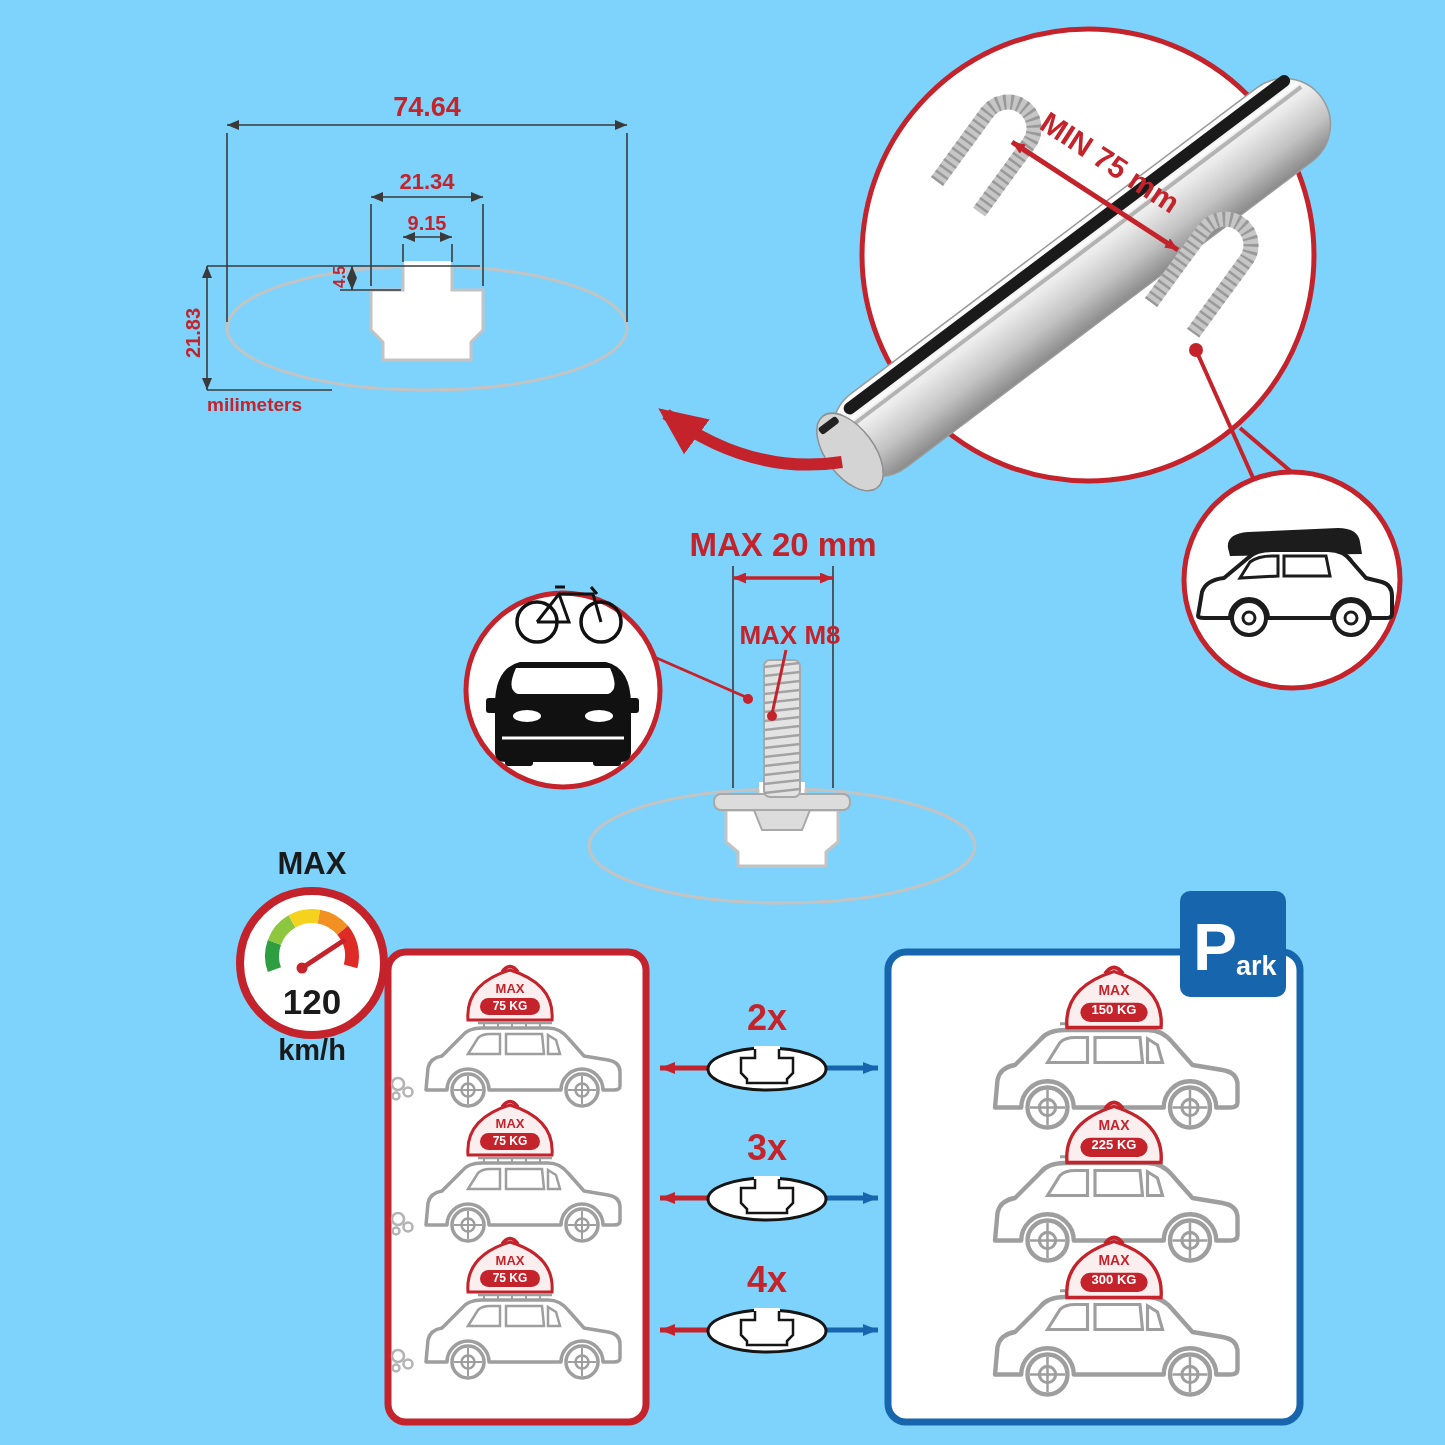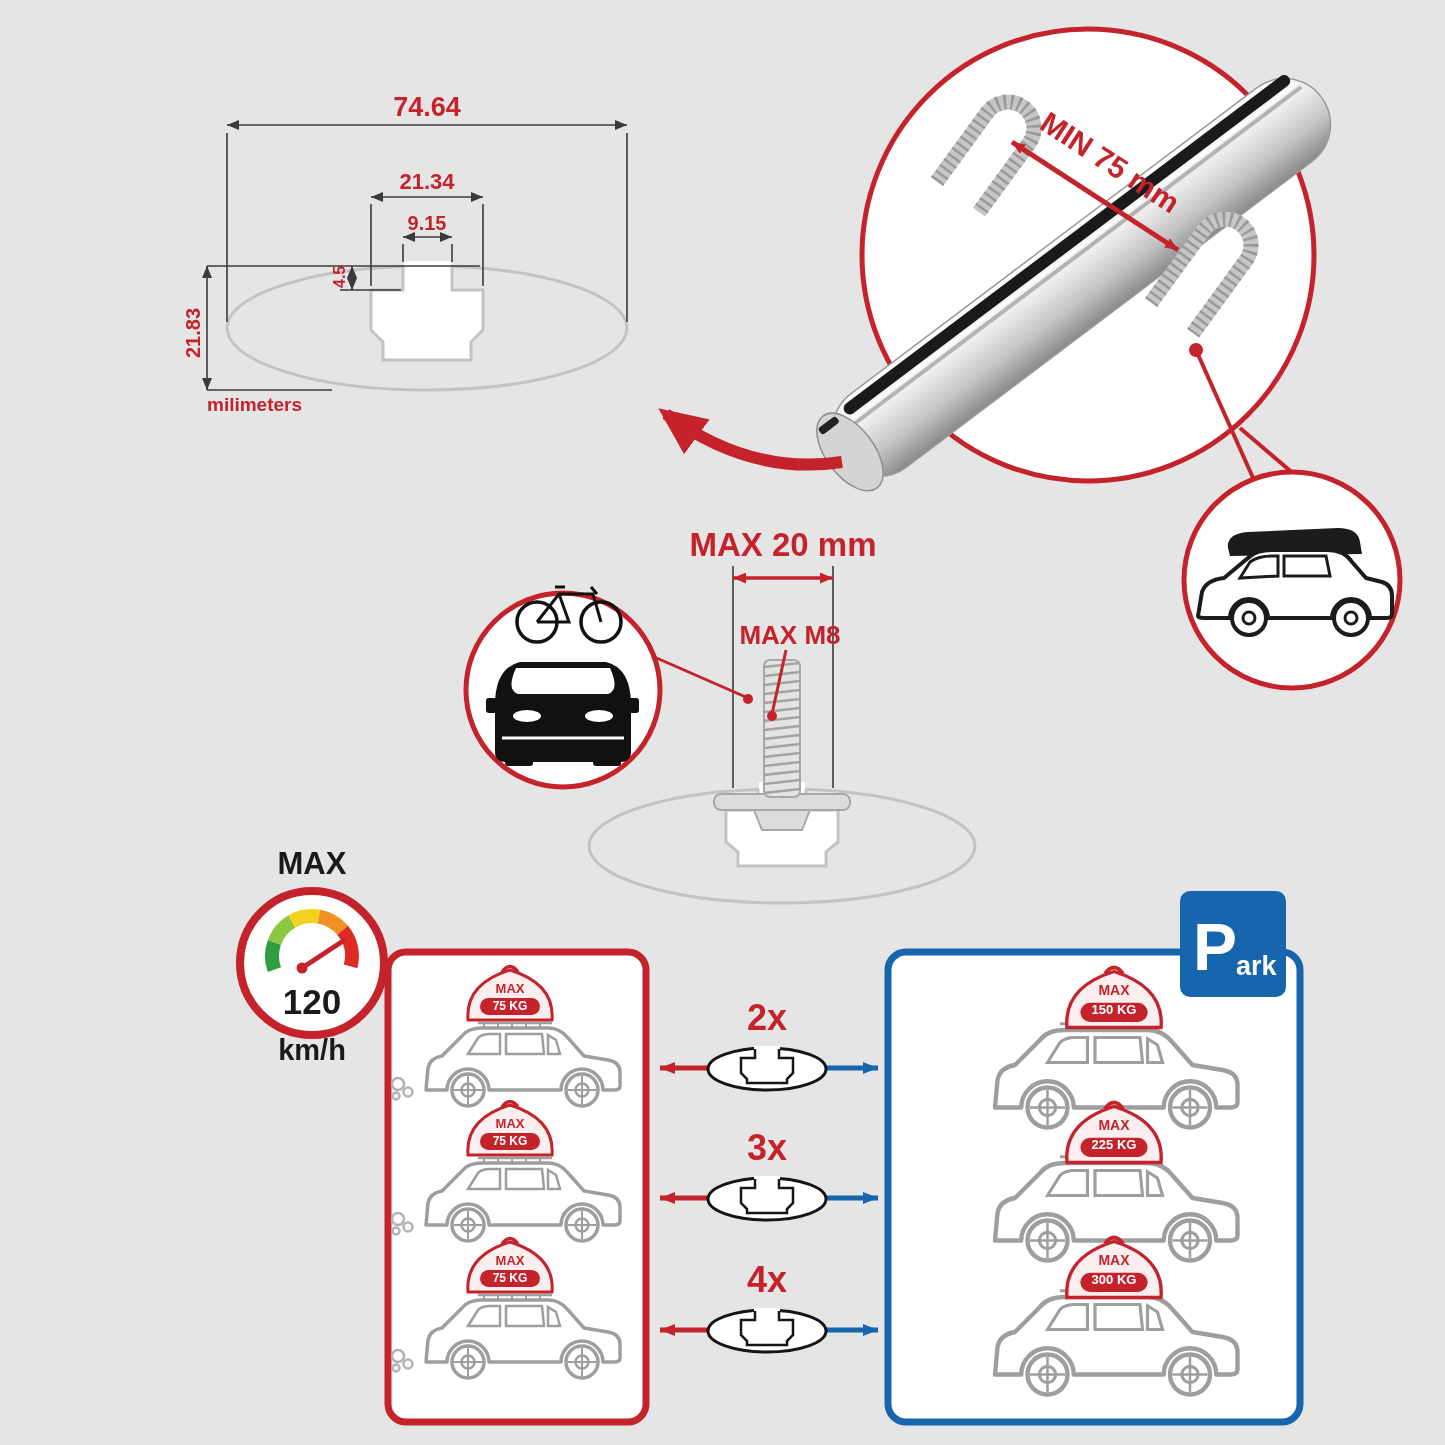--- a/index.html
+++ b/index.html
@@ -1,16 +1,16 @@
 <!DOCTYPE html>
 <html><head>
 <meta charset="utf-8">
 <style>
   html,body{margin:0;padding:0;background:#ffffff}
-  .canvas{position:relative;width:1445px;height:1445px;background:#e5e5e5;overflow:hidden}
+  .canvas{position:relative;width:1445px;height:1445px;background:#7dd3fc;overflow:hidden}
   svg{display:block}
   text{font-family:"Liberation Sans", sans-serif;font-weight:700}
   .red{fill:#c4232b}
   .dark{fill:#1a1a1a}
   .white{fill:#ffffff}
   .mid{text-anchor:middle}
   .dl{stroke:#3a3a3a;stroke-width:1.6;fill:none}
   .rl{stroke:#c4232b;fill:none}
   .gl{stroke:#c3c3c3;stroke-width:3;fill:none}
 </style>

